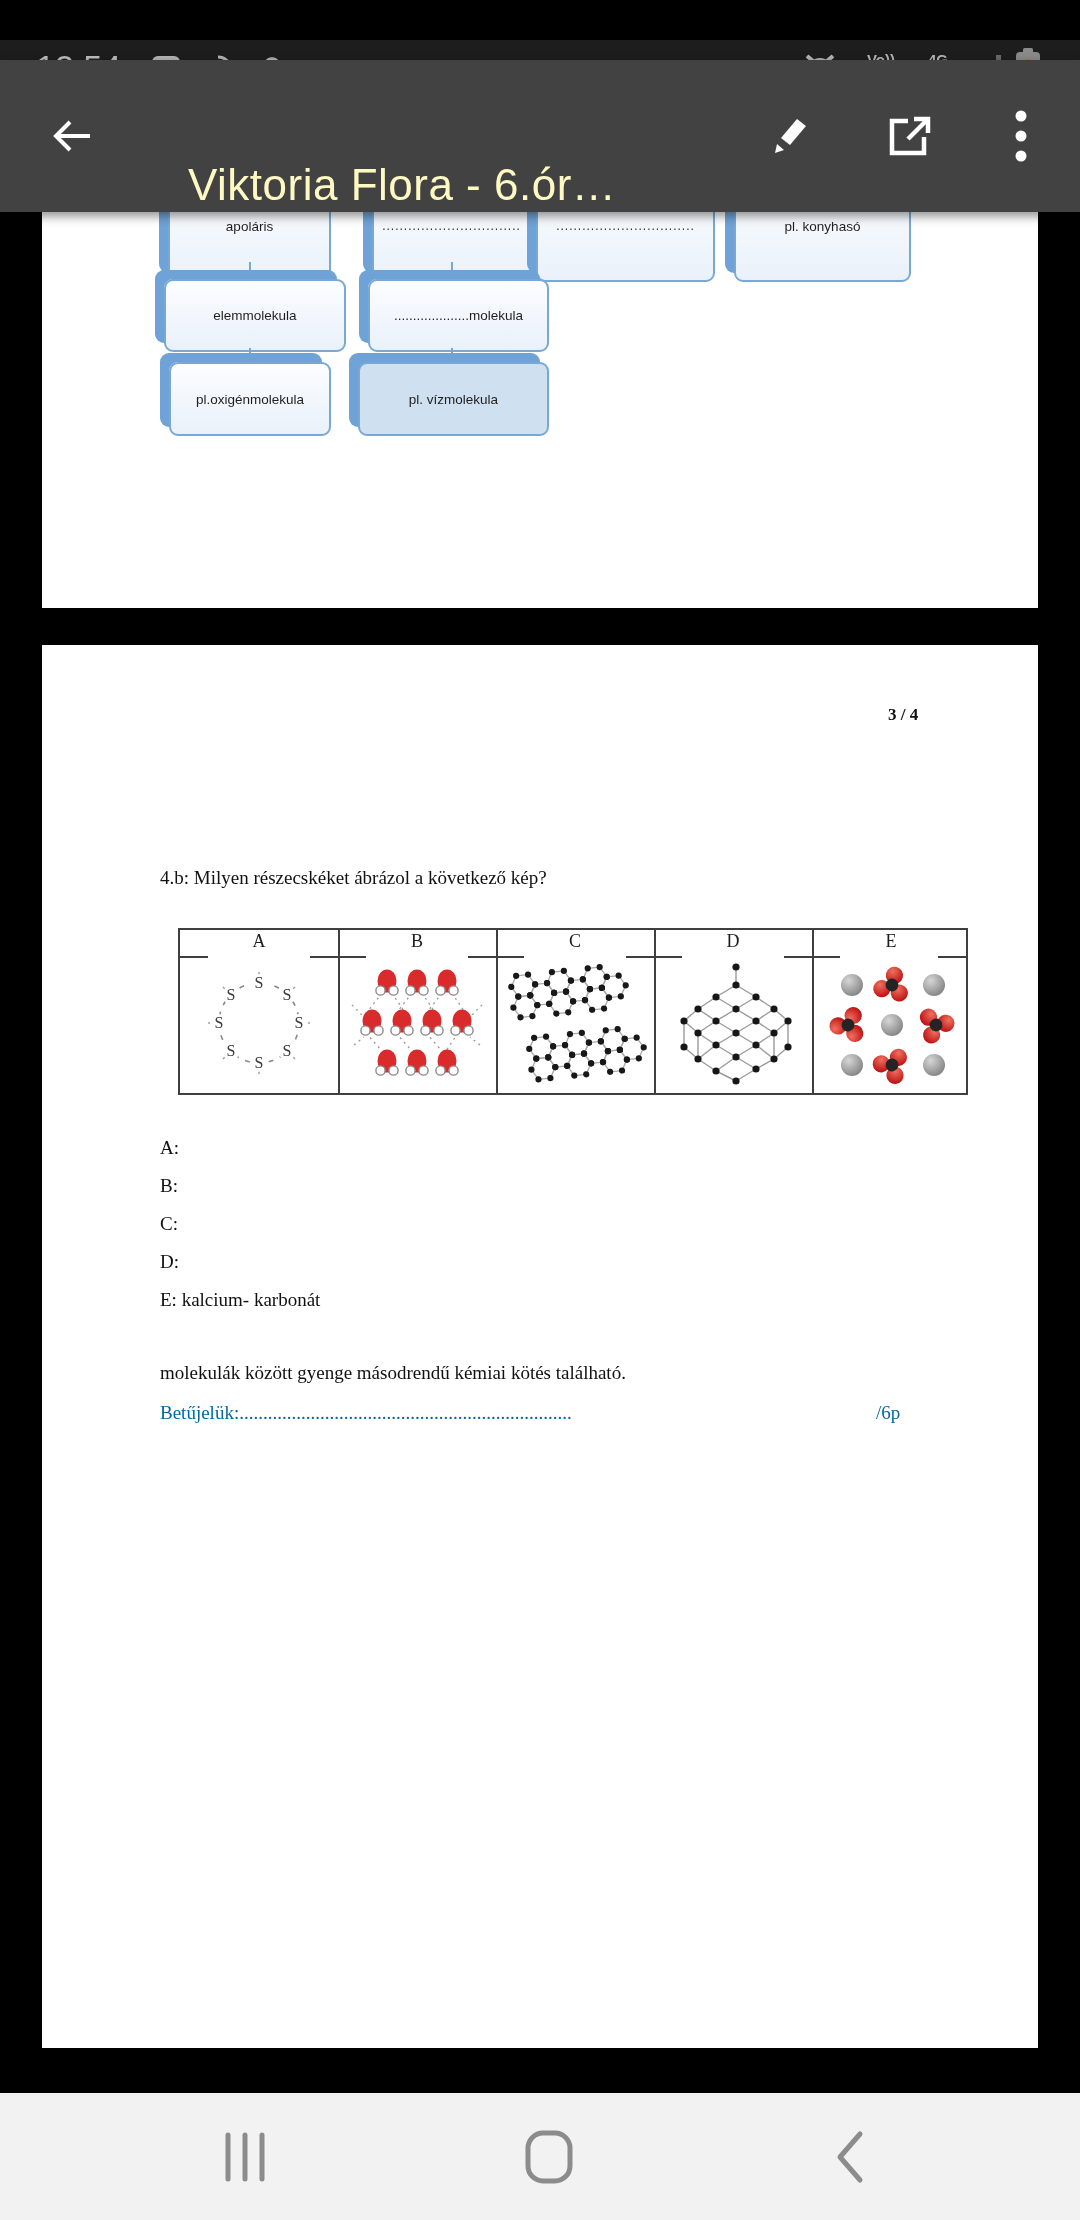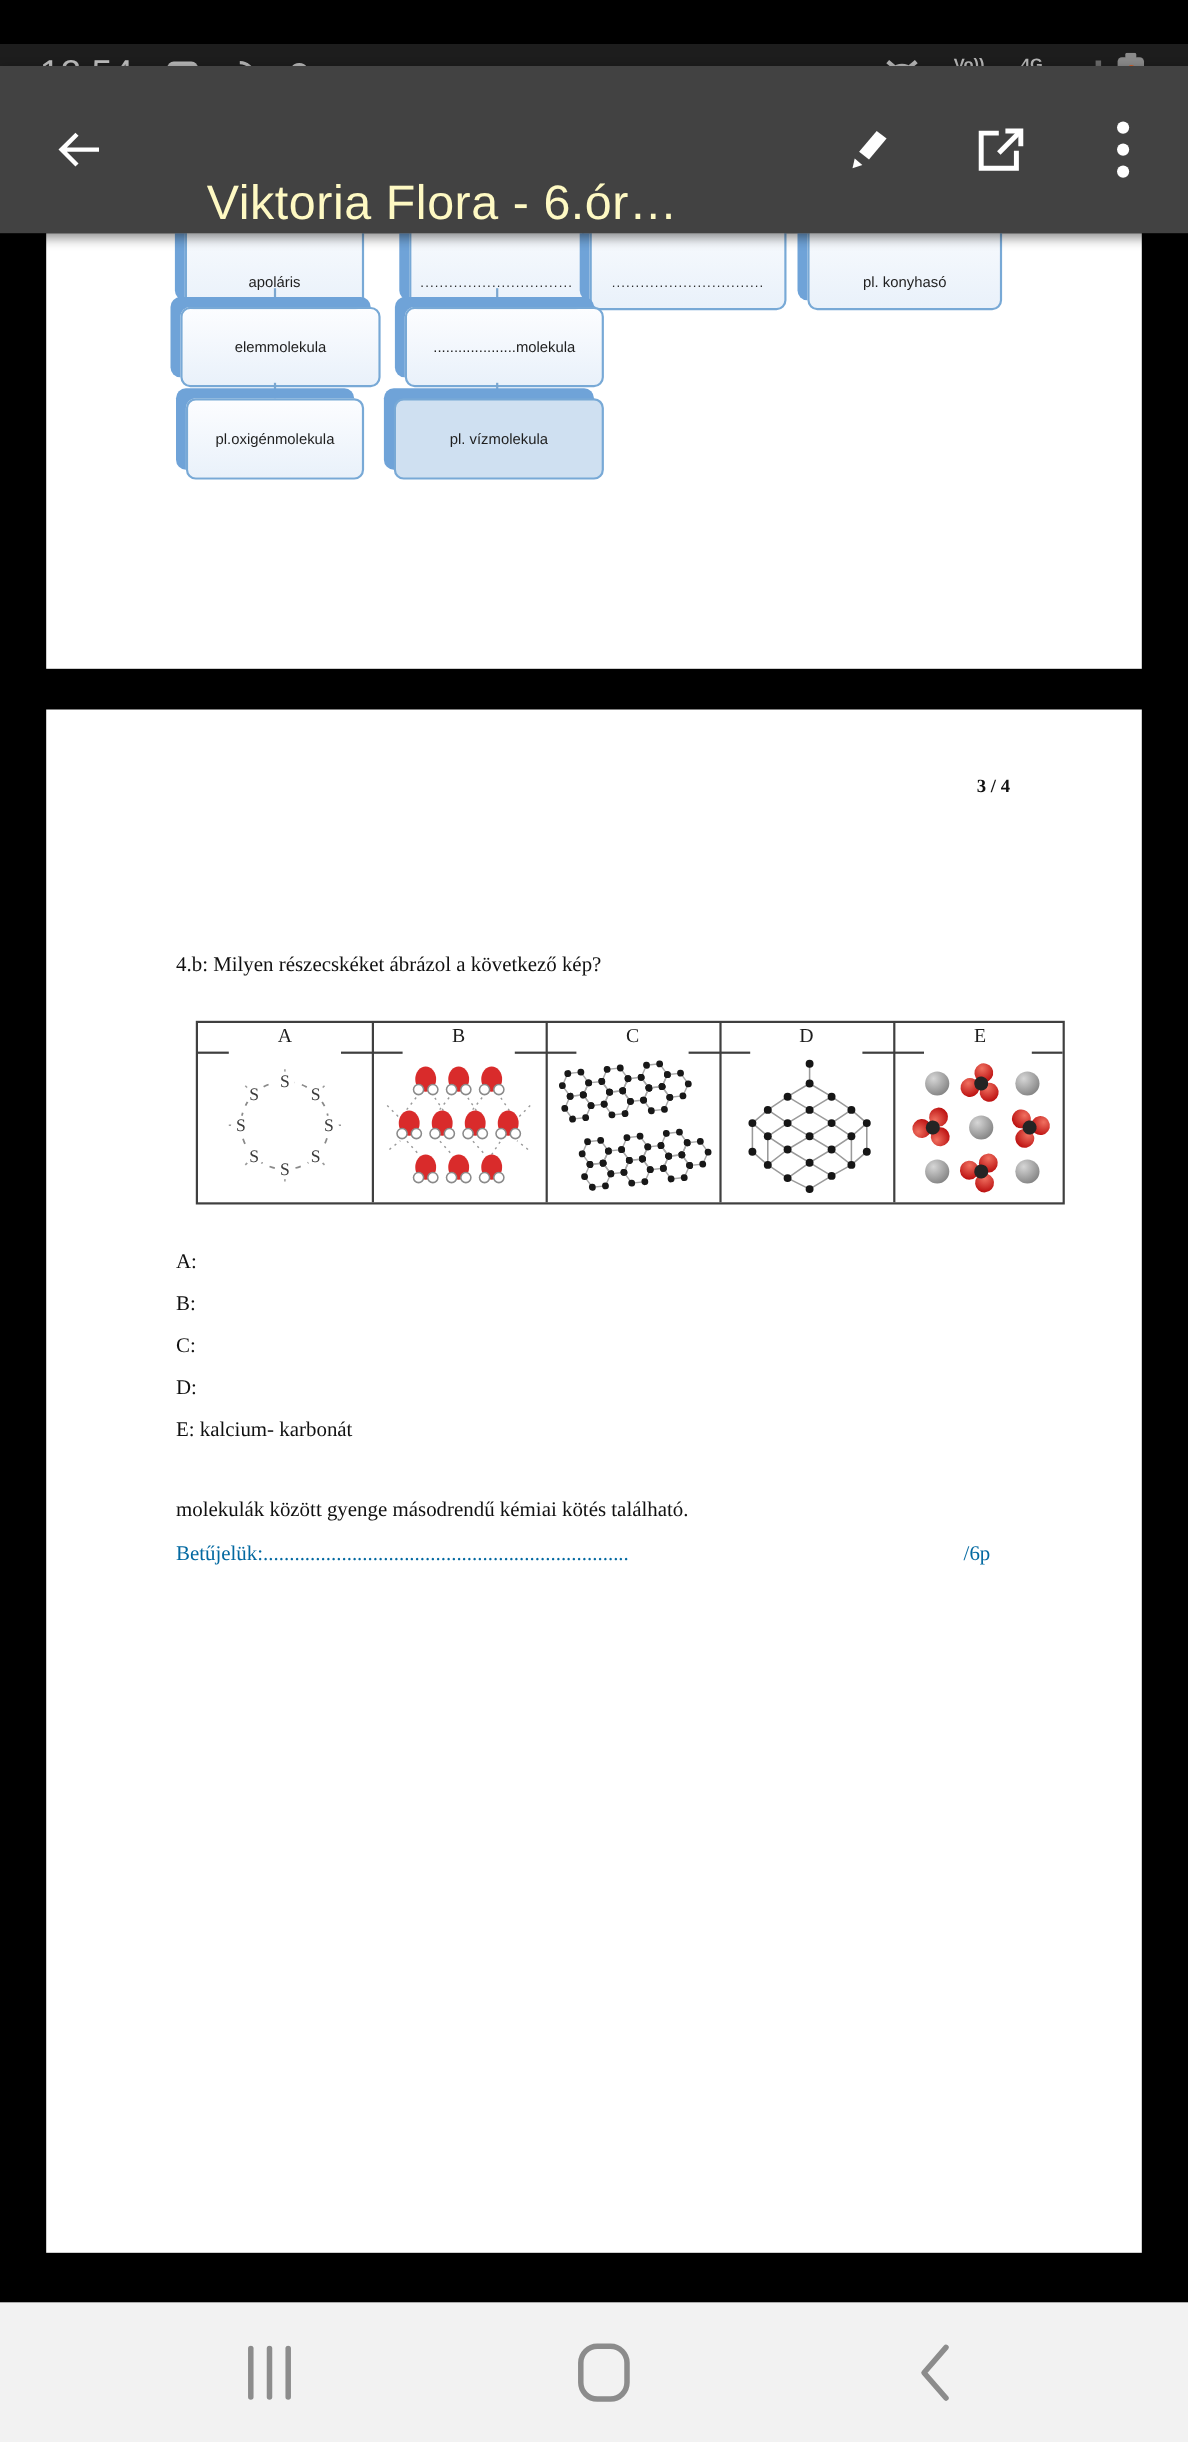--- a/index.html
+++ b/index.html
@@ -24,21 +24,21 @@
   .page{position:absolute;left:42px;width:996px;background:#fff;overflow:hidden;}
   .page1{top:212px;height:396px;}
   .page2{top:645px;height:1403px;}
 
   
   .fcbox{position:absolute;display:flex;align-items:center;justify-content:center;
          background:linear-gradient(180deg,#fcfdff 0%,#e9f1fa 100%);
          border:2px solid #78a9d6;border-radius:9px;box-shadow:-9px -9px 0 0 #6fa3d8;
          font-size:13.5px;color:#1f1f1f;text-align:center;}
   .fcbox.filled{background:#cfe0f1;}
-  .fcbox.cut{align-items:flex-end;padding-bottom:16px;}
+  .fcbox.cut{align-items:center;padding-bottom:16px;}
   .conn{position:absolute;width:2px;background:#7aa6cf;}
   .dots-label{font-size:12px;letter-spacing:1px;color:#2a2a2a;}
 
   
   .serif{position:absolute;font-family:"Liberation Serif",serif;font-size:19px;color:#111;white-space:pre;}
   .pagenum{font-weight:bold;font-size:17px;}
   .red{color:#0369a1;}
 
   
   .fig-table{position:absolute;left:136px;top:283px;width:790px;height:167px;border:2px solid #3f3f3f;box-sizing:border-box;}

